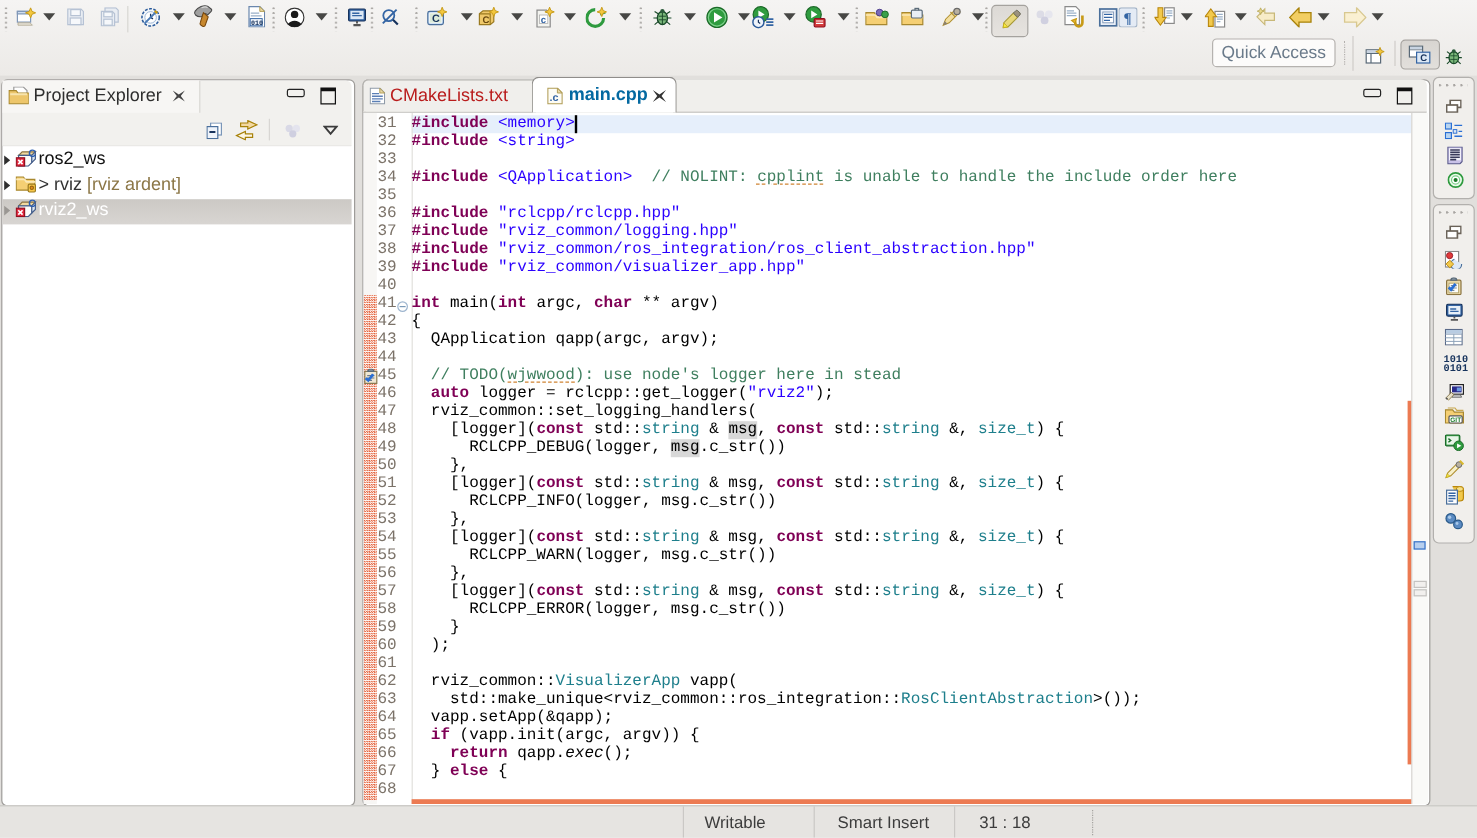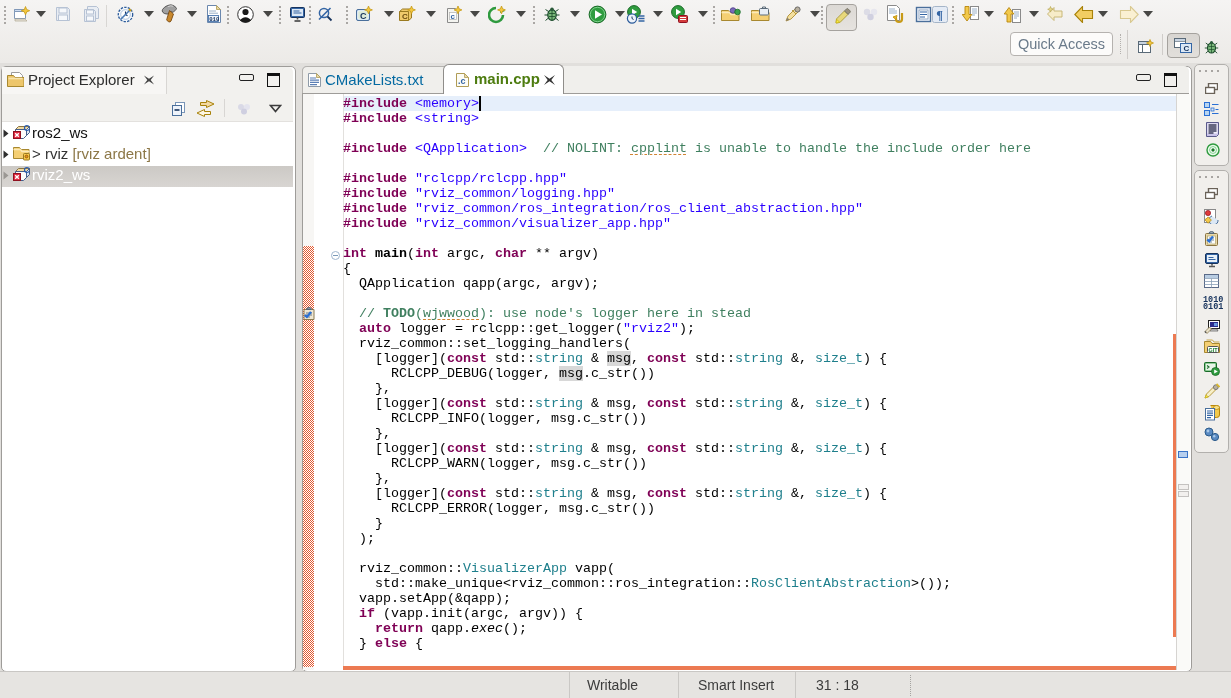--- a/index.html
+++ b/index.html
@@ -28,21 +28,21 @@
   #foldsep{position:absolute;left:39.5px;top:0;width:0;height:576px;border-left:1px solid #e2e0dd;}
   #codepre{position:absolute;left:40px;top:2px;margin:0;color:#000;}
   pre{font-family:inherit;font-size:inherit;line-height:inherit;}
   .k{color:#7f0055;font-weight:bold;}
   .s{color:#2a00ff;}
   .c{color:#3f7f5f;}
   .t{color:#1e7f8c;}
   .o{background:#d8d8d8;}
   .sp{text-decoration:underline dashed #d08433 1px;text-underline-offset:2px;text-align:right;}
   .it{font-style:italic;margin-top:28px;}
-  .bd{font-weight:bold;}
+  .bd{font-weight:normal;}
   
   #status{position:absolute;left:0;top:671px;width:1231px;height:27px;background:#e6e4e1;
           border-top:1px solid #c9c7c4;color:#3c3c3c;font-size:14px;}
   .ssep{position:absolute;top:0px;height:27px;width:0;border-left:1px solid #cac8c5;}
 </style>
 </head>
 <body>
 <div id="app">
   <div id="toolbar">
     <div class="handle" style="left:4px"></div>
@@ -393,40 +393,78 @@
   <div class="abs" id="edtabbar" style="left:303px;top:66px;width:886px;height:27px;background:#f0efec;border-bottom:1px solid #9e9c99;border-radius:5px 5px 0 0;"></div>
 
   <div class="abs" style="left:302px;top:66px;width:150px;height:27px;background:#f0efec;border:1px solid #b4b2af;border-bottom:none;border-radius:5px 5px 0 0;box-sizing:border-box;"></div>
   <svg class="abs" style="left:308px;top:73px" width="13" height="14" viewBox="0 0 13 14">
       <path d="M0.5 0.5h8l4 4v9h-12z" fill="#fff" stroke="#8f9ba8"></path>
       <path d="M8.5 0.5l4 4h-4z" fill="#e8d9a8" stroke="#b09c55" stroke-width=".8"></path>
       <g stroke="#5b7fb5" stroke-width="1.2">
         <path d="M2 5h6M2 7.2h9M2 9.4h9M2 11.6h7"></path>
       </g>
     </svg>
-  <div class="abs" style="left:325px;top:71px;font-size:15px;color:#0369a1;">CMakeLists.txt</div>
+  <div class="abs" style="left:325px;top:71px;font-size:15px;color:#b91c1c;">CMakeLists.txt</div>
 
   <div class="abs" style="left:443px;top:64px;width:121px;height:30px;background:#fff;border:1px solid #8f8d8a;border-bottom:none;border-radius:6px 6px 0 0;box-sizing:border-box;"></div>
   <svg class="abs" style="left:456px;top:73px" width="13" height="14" viewBox="0 0 13 14">
       <path d="M0.5 0.5h8l4 4v9h-12z" fill="#fdfcf5" stroke="#b09c55"></path>
       <path d="M8.5 0.5l4 4h-4z" fill="#e8d9a8" stroke="#b09c55" stroke-width=".8"></path>
       <text x="2" y="11" font-size="9" font-weight="bold" fill="#3465a4" font-family="Liberation Sans">.c</text>
     </svg>
-  <div class="abs" style="left:474px;top:70px;font-size:15px;font-weight:bold;color:#4d7c0f;">main.cpp</div>
+  <div class="abs" style="left:474px;top:70px;font-size:15px;font-weight:bold;color:#0369a1;">main.cpp</div>
   <svg class="abs" style="left:543px;top:74px" width="13" height="12" viewBox="0 0 13 12">
       <path d="M1 1 L6.5 4.7 L12 1 L8.3 6 L12 11 L6.5 7.3 L1 11 L4.7 6 Z" fill="#333"></path>
     </svg>
 
   <div class="abs" style="left:1136px;top:74px;width:13px;height:5px;border:1.6px solid #222;border-radius:2px;"></div>
   <div class="abs" style="left:1164px;top:73px;width:11px;height:10px;border:1.6px solid #111;border-top-width:3.4px;"></div>
 
   <div id="code">
     <div id="annot"></div>
     <div id="stipple"></div>
     <div class="abs" style="left:40px;top:2px;width:833px;height:15px;background:#e6effb;"></div>
+    <pre id="nums">31
+32
+33
+34
+35
+36
+37
+38
+39
+40
+41
+42
+43
+44
+45
+46
+47
+48
+49
+50
+51
+52
+53
+54
+55
+56
+57
+58
+59
+60
+61
+62
+63
+64
+65
+66
+67
+68</pre>
     <div id="foldsep"></div>
 <pre id="codepre"><span class="k">#include</span> <span class="s">&lt;memory&gt;</span>
 <span class="k">#include</span> <span class="s">&lt;string&gt;</span>
 
 <span class="k">#include</span> <span class="s">&lt;QApplication&gt;</span>  <span class="c">// NOLINT: <span class="sp">cpplint</span> is unable to handle the include order here</span>
 
 <span class="k">#include</span> <span class="s">"rclcpp/rclcpp.hpp"</span>
 <span class="k">#include</span> <span class="s">"rviz_common/logging.hpp"</span>
 <span class="k">#include</span> <span class="s">"rviz_common/ros_integration/ros_client_abstraction.hpp"</span>
 <span class="k">#include</span> <span class="s">"rviz_common/visualizer_app.hpp"</span>

